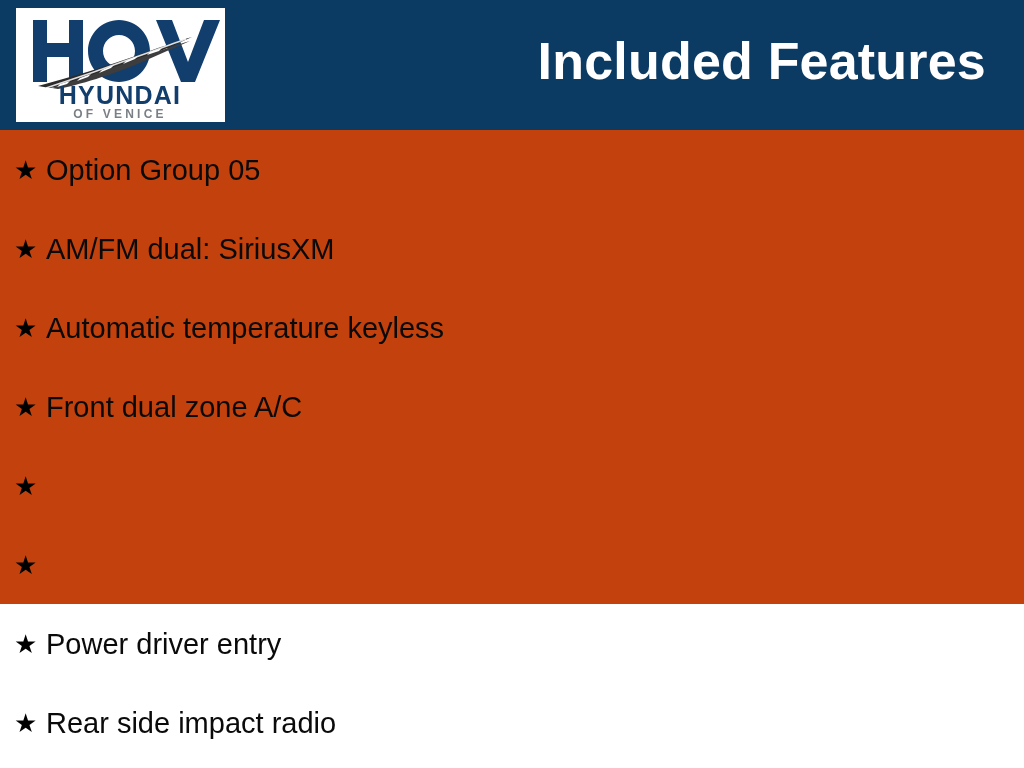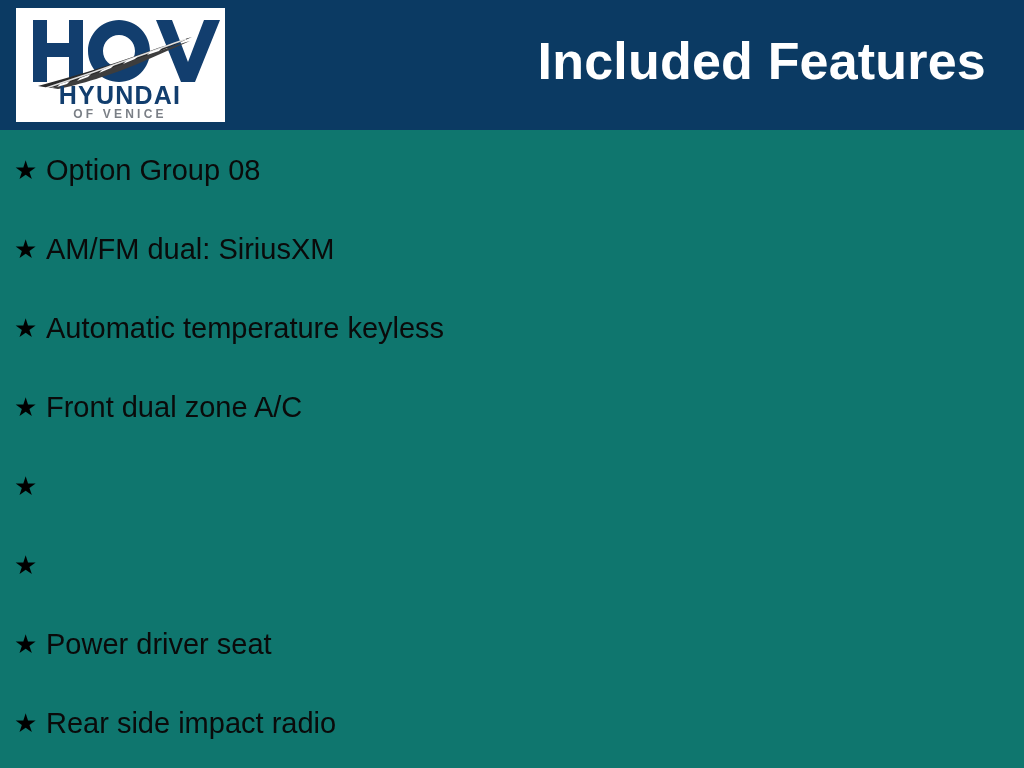--- a/index.html
+++ b/index.html
@@ -10,22 +10,22 @@
     width: 1024px;
     height: 768px;
     background: #ffffff;
     font-family: "Liberation Sans", sans-serif;
     overflow: hidden;
   }
 
   .slide {
     position: relative;
     width: 1024px;
-    height: 768px;
-    background: #0f766e;
+    height: 604px;
+    background: #c2410c;
   }
 
   
   .header-bar {
     position: absolute;
     left: 0;
     top: 0;
     width: 1024px;
     height: 130px;
     background: #0b3a63;
@@ -138,21 +138,21 @@
       </svg>
     </div>
 
     <div class="slide-title">Included Features</div>
   </div>
 
   <ul class="feature-list">
 
     <li class="feature-item">
       <span class="feature-bullet">★</span>
-      <span class="feature-text">Option Group 08</span>
+      <span class="feature-text">Option Group 05</span>
     </li>
 
     <li class="feature-item">
       <span class="feature-bullet">★</span>
       <span class="feature-text">AM/FM dual: SiriusXM</span>
     </li>
 
     <li class="feature-item">
       <span class="feature-bullet">★</span>
       <span class="feature-text">Automatic temperature keyless</span>
@@ -166,21 +166,21 @@
     <li class="feature-item">
       <span class="feature-bullet">★</span>
     </li>
 
     <li class="feature-item">
       <span class="feature-bullet">★</span>
     </li>
 
     <li class="feature-item">
       <span class="feature-bullet">★</span>
-      <span class="feature-text">Power driver seat</span>
+      <span class="feature-text">Power driver entry</span>
     </li>
 
     <li class="feature-item">
       <span class="feature-bullet">★</span>
       <span class="feature-text">Rear side impact radio</span>
     </li>
 
   </ul>
 
 </div>

